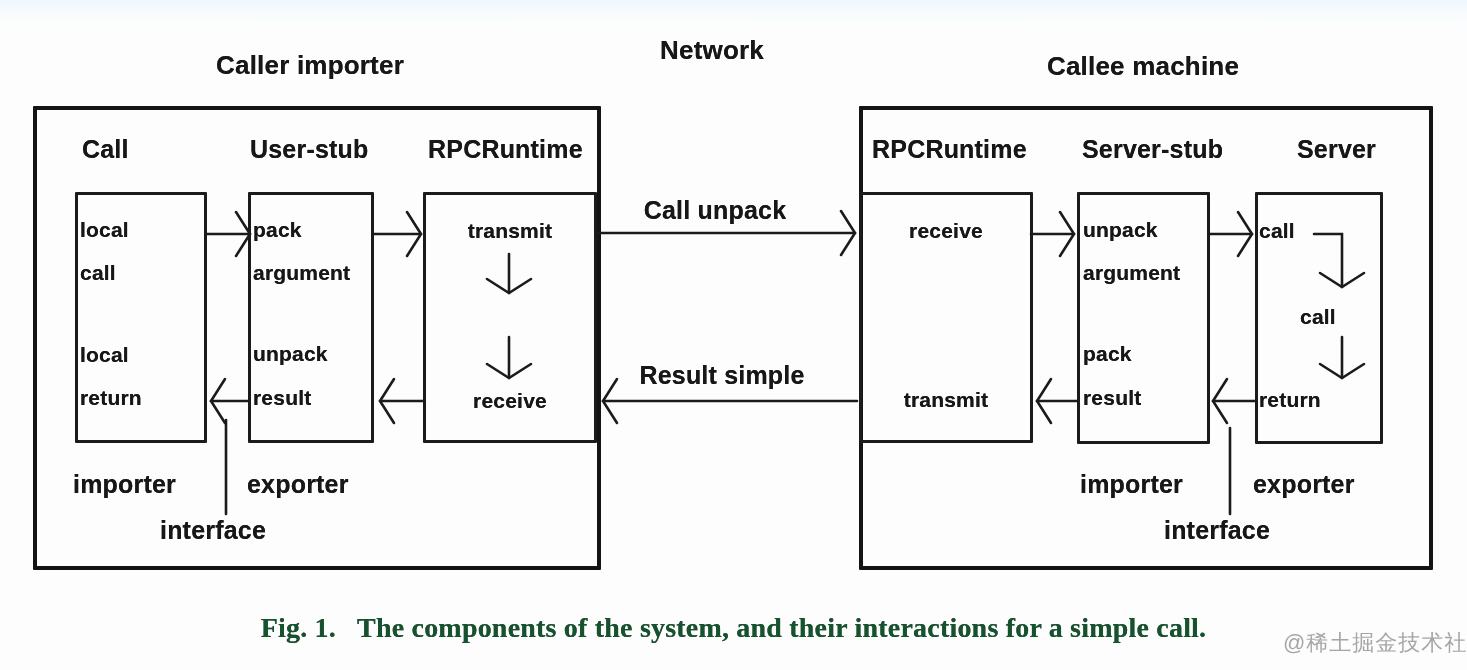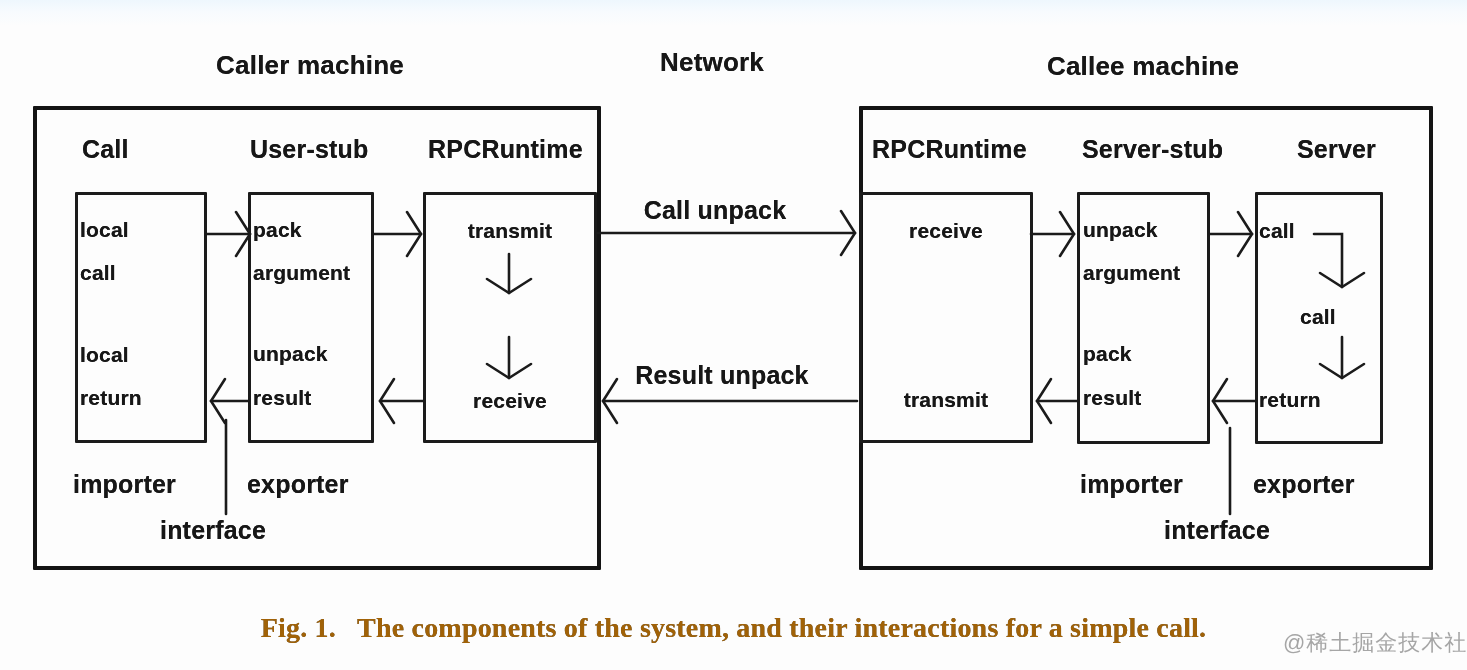--- a/index.html
+++ b/index.html
@@ -25,42 +25,42 @@
     position:absolute;white-space:nowrap;
     font-size:21px;font-weight:700;letter-spacing:.2px;
     color:#171717;text-shadow:0 0 .6px rgba(20,20,20,.85);
   }
   .hdr{font-size:25px;}
   .machine{font-size:26px;}
   .ctr{text-align:center;}
   .caption{
     position:absolute;left:0;top:612px;width:1467px;text-align:center;
     font-family:"Liberation Serif",serif;font-size:28px;font-weight:600;
-    color:#a16207;white-space:pre;text-shadow:0 0 .5px rgba(20,20,20,.7);
+    color:#14532d;white-space:pre;text-shadow:0 0 .5px rgba(20,20,20,.7);
     letter-spacing:.2px;
   }
   .watermark{
     position:absolute;left:1283px;top:628px;
     font-size:22px;font-weight:400;color:#a6a6a6;letter-spacing:1px;
     text-shadow:none;white-space:nowrap;
   }
   svg.overlay{position:absolute;left:0;top:0;pointer-events:none;}
   svg.overlay line, svg.overlay polyline{
     stroke:#1b1b1b;stroke-width:2.6;fill:none;stroke-linecap:round;
   }
 </style>
 </head>
 <body>
 
 <div class="stage">
 
   <div class="topstrip"></div>
 
-  <span class="lbl machine ctr" style="left:210px;top:50px;width:200px">Caller machine</span>
-  <span class="lbl machine ctr" style="left:612px;top:47px;width:200px">Network</span>
+  <span class="lbl machine ctr" style="left:210px;top:50px;width:200px">Caller importer</span>
+  <span class="lbl machine ctr" style="left:612px;top:35px;width:200px">Network</span>
   <span class="lbl machine ctr" style="left:1043px;top:51px;width:200px">Callee machine</span>
 
   <div class="bigbox" style="left:33px;top:106px;width:568px;height:464px"></div>
   <div class="bigbox" style="left:859px;top:106px;width:574px;height:464px"></div>
 
   <span class="lbl hdr" style="left:82px;top:135px">Call</span>
   <span class="lbl hdr" style="left:250px;top:135px">User-stub</span>
   <span class="lbl hdr" style="left:428px;top:135px">RPCRuntime</span>
 
   <span class="lbl hdr" style="left:872px;top:135px">RPCRuntime</span>
@@ -94,21 +94,21 @@
   <span class="lbl" style="left:1083px;top:218px">unpack</span>
   <span class="lbl" style="left:1083px;top:261px">argument</span>
   <span class="lbl" style="left:1083px;top:342px">pack</span>
   <span class="lbl" style="left:1083px;top:386px">result</span>
 
   <span class="lbl" style="left:1259px;top:219px">call</span>
   <span class="lbl" style="left:1300px;top:305px">call</span>
   <span class="lbl" style="left:1259px;top:388px">return</span>
 
   <span class="lbl hdr ctr" style="left:600px;top:196px;width:230px">Call unpack</span>
-  <span class="lbl hdr ctr" style="left:607px;top:361px;width:230px">Result unpack</span>
+  <span class="lbl hdr ctr" style="left:607px;top:361px;width:230px">Result simple</span>
 
   <span class="lbl hdr" style="left:73px;top:470px">importer</span>
   <span class="lbl hdr" style="left:247px;top:470px">exporter</span>
   <span class="lbl hdr" style="left:160px;top:516px">interface</span>
 
   <span class="lbl hdr" style="left:1080px;top:470px">importer</span>
   <span class="lbl hdr" style="left:1253px;top:470px">exporter</span>
   <span class="lbl hdr" style="left:1164px;top:516px">interface</span>
 
   <span class="caption">Fig. 1.   The components of the system, and their interactions for a simple call.</span>

